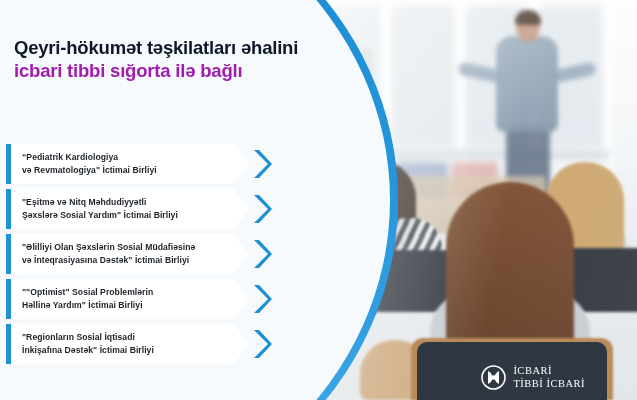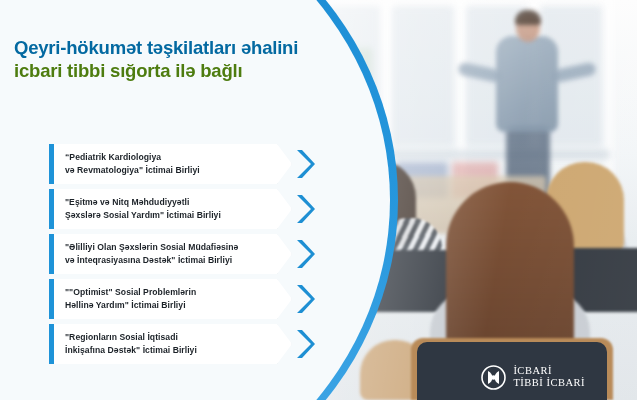--- a/index.html
+++ b/index.html
@@ -189,36 +189,35 @@
     width: 350px;
     z-index: 6;
     line-height: 1.26;
   }
   .headline .line {
     display: block;
     font-size: 18.5px;
     font-weight: bold;
     letter-spacing: -0.2px;
   }
-  .headline .line.dark { color: #0369a1; }
-  .headline .line.blue { color: #4d7c0f; }
+  .headline .line.dark { color: #0f172a; }
+  .headline .line.blue { color: #a21caf; }
 
   
   .list {
     position: absolute;
     left: 0;
     top: 144px;
     width: 300px;
     z-index: 6;
   }
   .list-item {
     position: relative;
     height: 40px;
     margin-bottom: 5px;
-    margin-left: 43px;
   }
   .card {
     position: absolute;
     left: 6px;
     top: 0;
     width: 243px;
     height: 40px;
     background: #ffffff;
     box-shadow: 0 1px 3px rgba(40,70,90,.18);
     -webkit-clip-path: polygon(0 0, 228px 0, 243px 50%, 228px 100%, 0 100%);
@@ -257,21 +256,21 @@
     height: 28px;
     z-index: 2;
   }
 
   
   .logo {
     position: absolute;
     right: 52px;
     bottom: 10px;
     display: flex;
-    align-items: flex-start;
+    align-items: flex-end;
     gap: 7px;
     z-index: 6;
   }
   .logo-mark { width: 25px; height: 25px; flex: none; }
   .logo-text {
     color: #ffffff;
     font-family: "Liberation Serif", serif;
     font-size: 10.5px;
     line-height: 1.18;
     letter-spacing: .5px;

